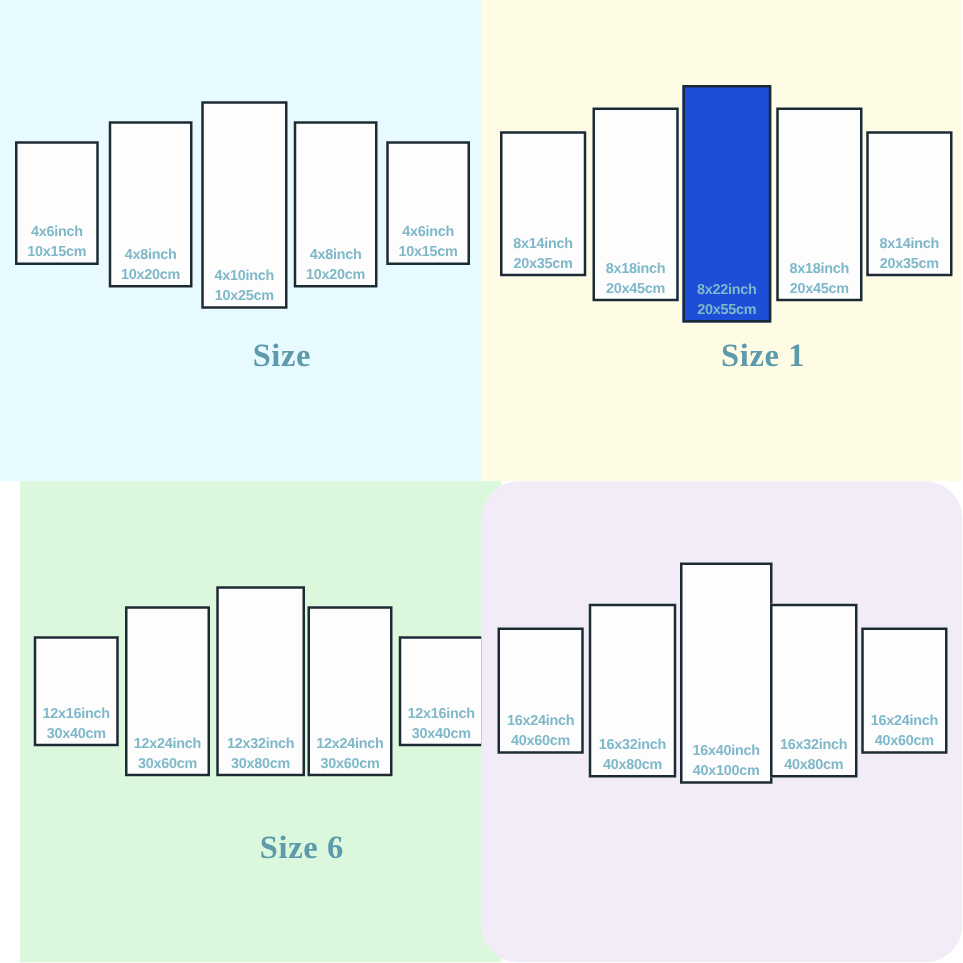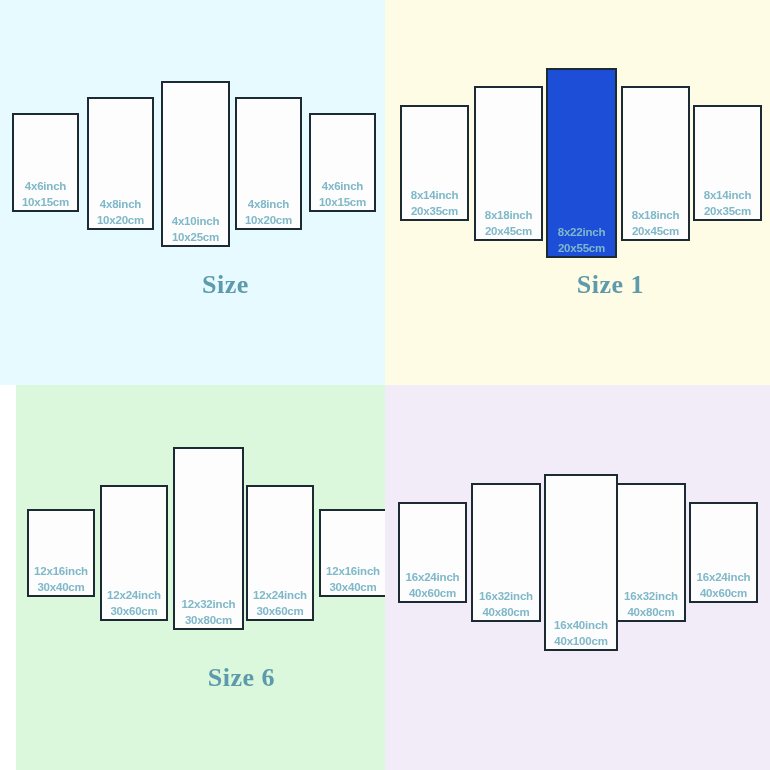--- a/index.html
+++ b/index.html
@@ -115,41 +115,41 @@
       <div class="quadrant-title" style="color: rgb(93, 154, 171); top: 270px;">Size 1</div>
     </div>
     <div class="quadrant" style="background: rgb(219, 247, 220); margin-left: 16px;">
       <div class="panel-stage">
         <div class="panel" style="left: 11px; top: 124px; width: 68px; height: 88px; border-color: rgb(28, 43, 51); background: rgb(253, 253, 253);">
           <div class="panel-label" style="color: rgb(127, 184, 201);"><span>12x16inch</span><span class="line2">30x40cm</span></div>
         </div>
         <div class="panel" style="left: 84px; top: 100px; width: 68px; height: 136px; border-color: rgb(28, 43, 51); background: rgb(253, 253, 253);">
           <div class="panel-label" style="color: rgb(127, 184, 201);"><span>12x24inch</span><span class="line2">30x60cm</span></div>
         </div>
-        <div class="panel" style="left: 157px; top: 62px; width: 71px; height: 183px; border-color: rgb(28, 43, 51); background: rgb(253, 253, 253);">
+        <div class="panel" style="left: 157px; top: 84px; width: 71px; height: 152px; border-color: rgb(28, 43, 51); background: rgb(253, 253, 253);">
           <div class="panel-label" style="color: rgb(127, 184, 201);"><span>12x32inch</span><span class="line2">30x80cm</span></div>
         </div>
         <div class="panel" style="left: 230px; top: 100px; width: 68px; height: 136px; border-color: rgb(28, 43, 51); background: rgb(253, 253, 253);">
           <div class="panel-label" style="color: rgb(127, 184, 201);"><span>12x24inch</span><span class="line2">30x60cm</span></div>
         </div>
         <div class="panel" style="left: 303px; top: 124px; width: 68px; height: 88px; border-color: rgb(28, 43, 51); background: rgb(253, 253, 253);">
           <div class="panel-label" style="color: rgb(127, 184, 201);"><span>12x16inch</span><span class="line2">30x40cm</span></div>
         </div>
       </div>
       <div class="quadrant-title" style="color: rgb(93, 154, 171); top: 278px;">Size 6</div>
     </div>
-    <div class="quadrant" style="background: rgb(242, 236, 249);">
+    <div class="quadrant" style="background: rgb(242, 236, 249); border-radius: 30px;">
       <div class="panel-stage">
         <div class="panel" style="left: 13px; top: 117px; width: 69px; height: 101px; border-color: rgb(28, 43, 51); background: rgb(253, 253, 253);">
           <div class="panel-label" style="color: rgb(127, 184, 201);"><span>16x24inch</span><span class="line2">40x60cm</span></div>
         </div>
         <div class="panel" style="left: 86px; top: 98px; width: 70px; height: 139px; border-color: rgb(28, 43, 51); background: rgb(253, 253, 253);">
           <div class="panel-label" style="color: rgb(127, 184, 201);"><span>16x32inch</span><span class="line2">40x80cm</span></div>
         </div>
-        <div class="panel" style="left: 159px; top: 89px; width: 74px; height: 177px; border-color: rgb(28, 43, 51); background: rgb(253, 253, 253);">
+        <div class="panel" style="left: 159px; top: 65px; width: 74px; height: 177px; border-color: rgb(28, 43, 51); background: rgb(253, 253, 253);">
           <div class="panel-label" style="color: rgb(127, 184, 201);"><span>16x40inch</span><span class="line2">40x100cm</span></div>
         </div>
         <div class="panel" style="left: 231px; top: 98px; width: 70px; height: 139px; border-color: rgb(28, 43, 51); background: rgb(253, 253, 253);">
           <div class="panel-label" style="color: rgb(127, 184, 201);"><span>16x32inch</span><span class="line2">40x80cm</span></div>
         </div>
         <div class="panel" style="left: 304px; top: 117px; width: 69px; height: 101px; border-color: rgb(28, 43, 51); background: rgb(253, 253, 253);">
           <div class="panel-label" style="color: rgb(127, 184, 201);"><span>16x24inch</span><span class="line2">40x60cm</span></div>
         </div>
       </div>
     </div>

